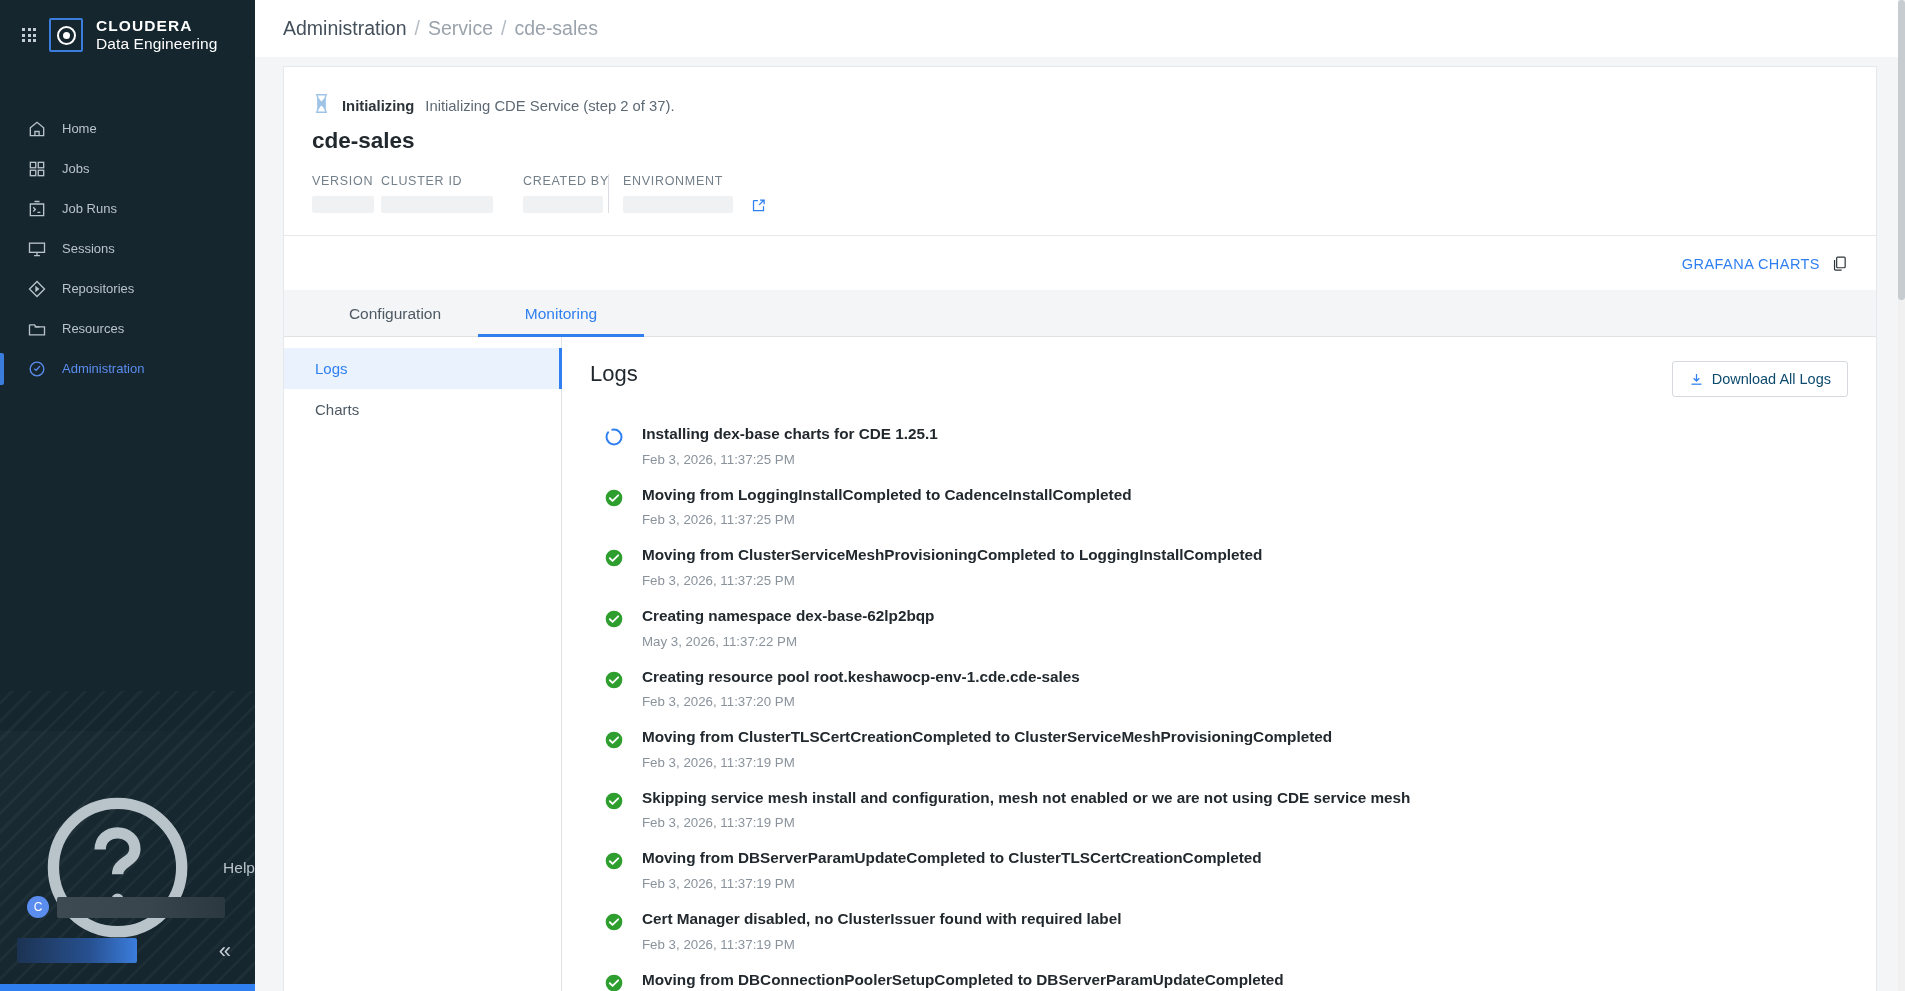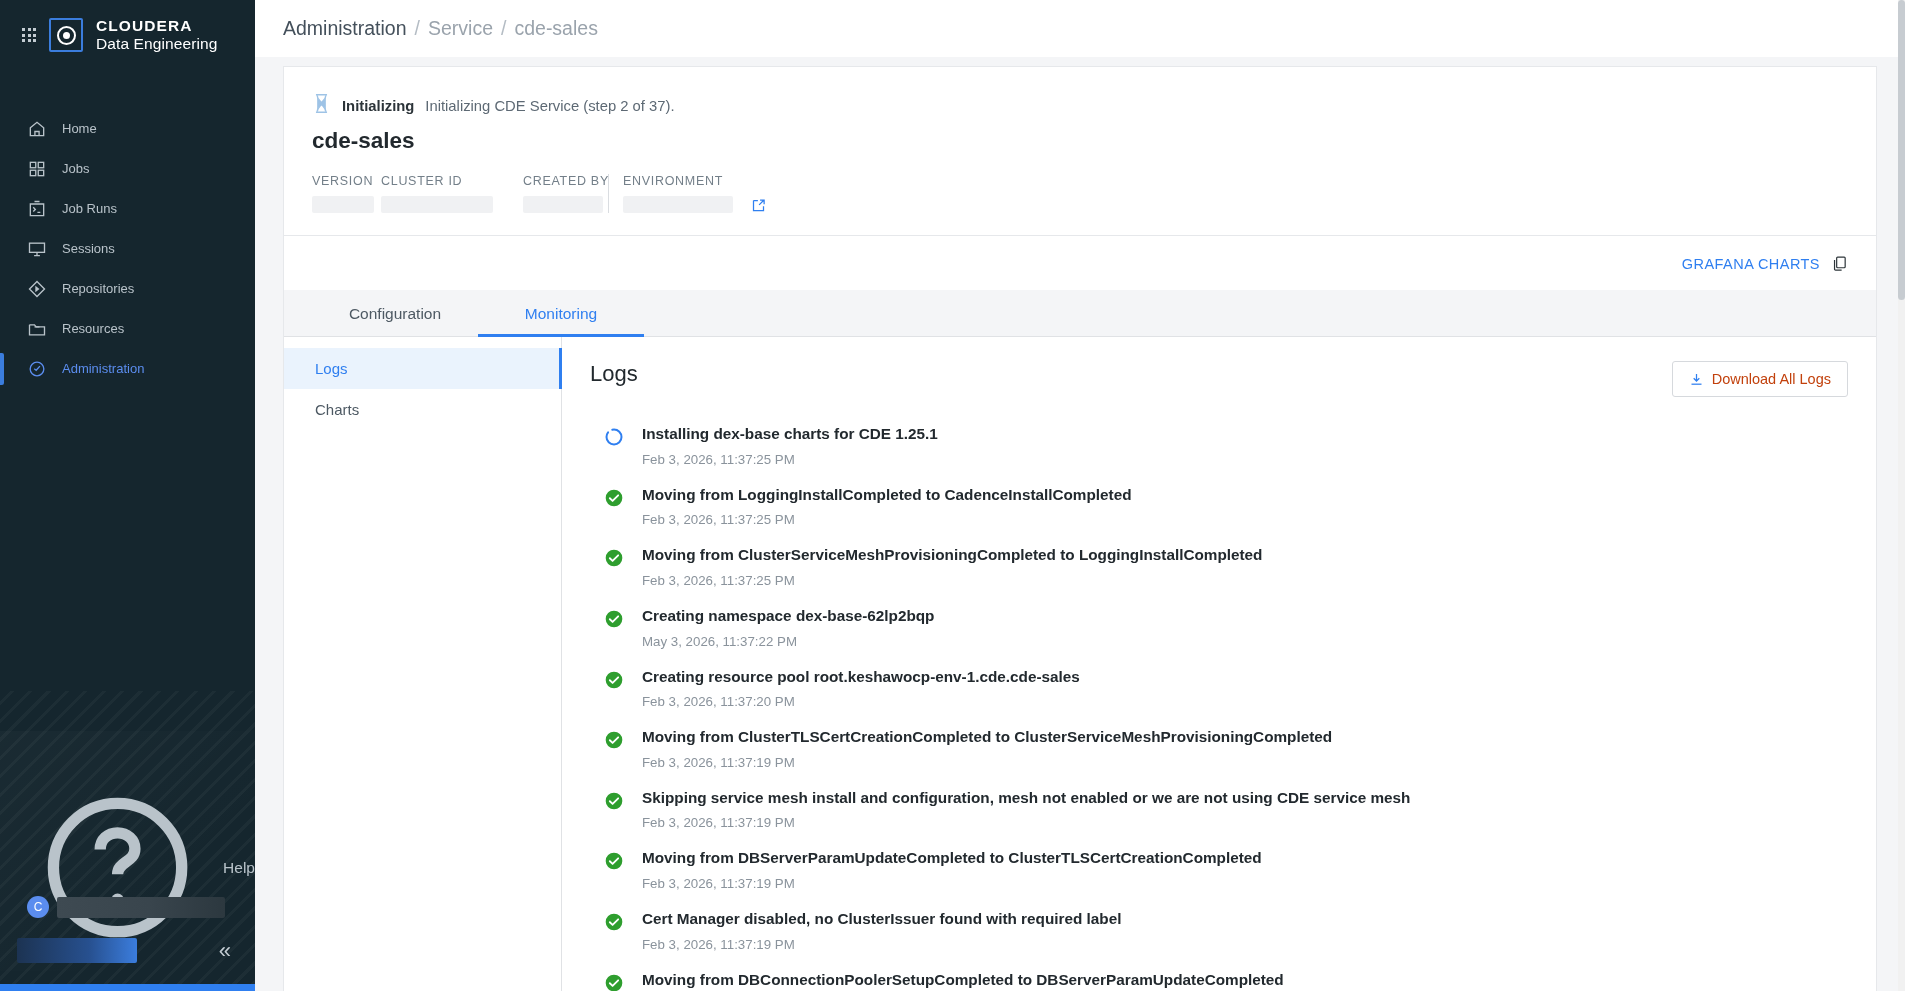--- a/index.html
+++ b/index.html
@@ -178,21 +178,21 @@
     content: ""; position: absolute; right: -1px; top: 0; bottom: 0;
     width: 3px; background: #2f7ff0;
   }
 
   .logs-pane { flex: 1; padding: 24px 28px 0 28px; min-width: 0; }
   .logs-head { display: flex; align-items: flex-start; justify-content: space-between; }
   .logs-title { font-size: 22px; color: #22292e; }
   .dl-btn {
     display: flex; align-items: center; gap: 8px;
     border: 1px solid #d6d9dd; border-radius: 3px; background: #fff;
-    padding: 9px 16px; color: #c2410c; font-size: 14.5px; cursor: pointer;
+    padding: 9px 16px; color: #0c4a6e; font-size: 14.5px; cursor: pointer;
   }
 
   .log-list { margin-top: 18px; }
   .log-item { display: flex; gap: 18px; padding: 9px 0 9px 14px; }
   .log-ico { flex: 0 0 20px; margin-top: 3px; }
   .check { width: 20px; height: 20px; display: block; }
   .spinner { width: 20px; height: 20px; display: block; }
   .log-msg { font-size: 15.3px; color: #22292e; line-height: 1.35; font-weight: bold; }
   .log-time { font-size: 13.3px; color: #8a939c; margin-top: 7px; }
 

